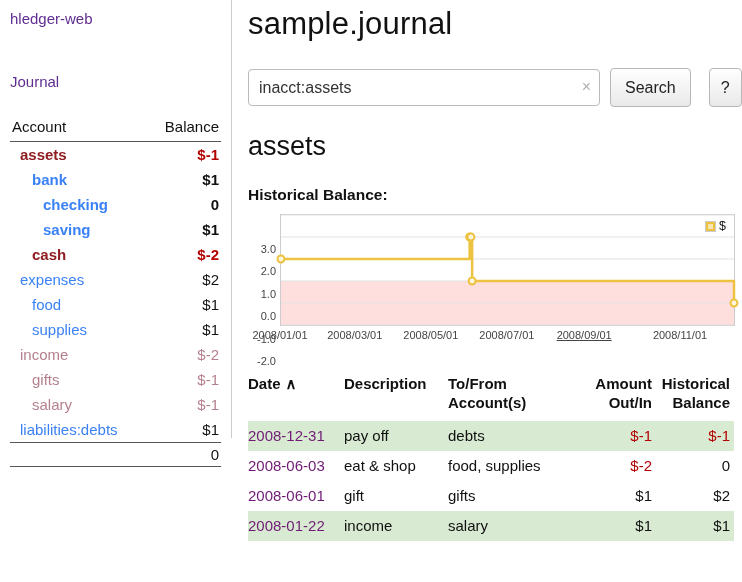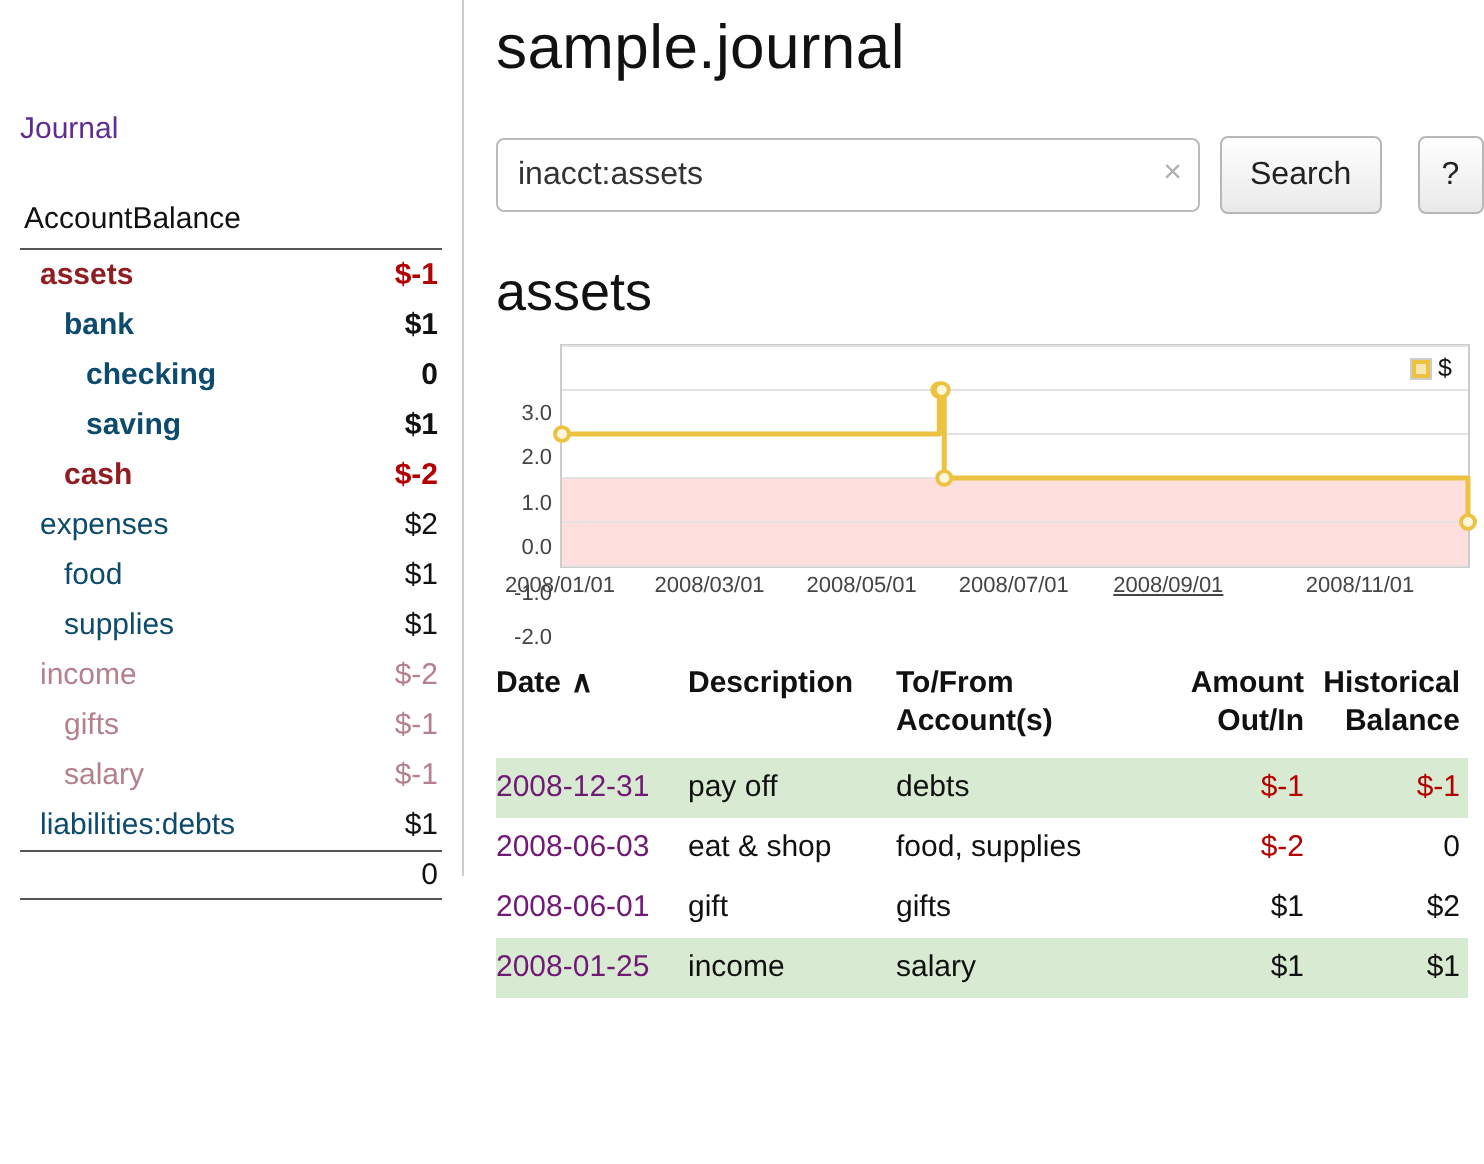--- a/index.html
+++ b/index.html
@@ -14,30 +14,30 @@
   
   .sidebar {
     width: 232px; min-width: 232px; height: 438px;
     border-right: 1px solid #ccc;
     padding: 10px 10px 0 10px;
   }
   .app-title a, .journal-link { color: #5f2d91; text-decoration: none; }
   .journal-link { display: inline-block; margin-top: 46px; }
   .acct-table { margin-top: 26px; }
   .acct-head {
-    display: flex; justify-content: flex-start;
+    display: flex; justify-content: space-between;
     padding: 2px 2px 6px 2px; border-bottom: 1px solid #555;
   }
   .acct-row { display: flex; justify-content: space-between; padding: 4px 2px; }
   .acct-row a { text-decoration: none; }
   .d1 { padding-left: 8px; }
   .d2 { padding-left: 20px; }
   .d3 { padding-left: 31px; }
   .b  { font-weight: bold; }
-  .c-purple { color: #0c4a6e; }
+  .c-purple { color: #3b82f6; }
   .c-maroon { color: #8f1d21; }
   .c-muted  { color: #b5808d; }
   .bal      { color: #111; }
   .bal-neg  { color: #b30000; }
   .bal-muted{ color: #b5808d; }
   .acct-total {
     display: flex; justify-content: flex-end; padding: 3px 2px;
     border-top: 1px solid #555; border-bottom: 1px solid #555;
   }
 
@@ -105,20 +105,23 @@
   .neg { color: #b30000; }
   .accts { white-space: pre-line; }
   .sort { margin-left: 5px; font-weight: bold; }
 </style>
 </head>
 <body>
 
 <div class="app">
 
   <div class="sidebar">
+    <div class="app-title">
+      <a href="#">hledger-web</a>
+    </div>
     <a href="#" class="journal-link">Journal</a>
 
     <div class="acct-table">
       <div class="acct-head">
         <span>Account</span>
         <span>Balance</span>
       </div>
 
       <div class="acct-row">
         <a href="#" class="d1 c-maroon b">assets</a>
@@ -181,20 +184,21 @@
     <div class="search-row">
       <span class="search-wrap">
         <input class="search-input" type="text" value="inacct:assets" style="">
         <span class="clear-icon">×</span>
       </span>
       <button class="btn">Search</button>
       <button class="btn btn-help">?</button>
     </div>
 
     <h2 class="section-heading">assets</h2>
+    <div class="chart-label">Historical Balance:</div>
 
     <div class="chart">
       <div class="ylabels" id="ylabels">
           <span style="top: -6px;">3.0</span>
           <span style="top: 16.4px;">2.0</span>
           <span style="top: 38.8px;">1.0</span>
           <span style="top: 61.2px;">0.0</span>
           <span style="top: 83.6px;">-1.0</span>
           <span style="top: 106px;">-2.0</span>
         </div>
@@ -264,21 +268,21 @@
           <td class="r">0</td>
         </tr>
         <tr>
           <td><a href="#" class="date-link">2008-06-01</a></td>
           <td>gift</td>
           <td class="accts">gifts</td>
           <td class="r">$1</td>
           <td class="r">$2</td>
         </tr>
         <tr class="green">
-          <td><a href="#" class="date-link">2008-01-25</a></td>
+          <td><a href="#" class="date-link">2008-01-22</a></td>
           <td>income</td>
           <td class="accts">salary</td>
           <td class="r">$1</td>
           <td class="r">$1</td>
         </tr>
       </tbody>
     </table>
   </div>
 </div>
 

